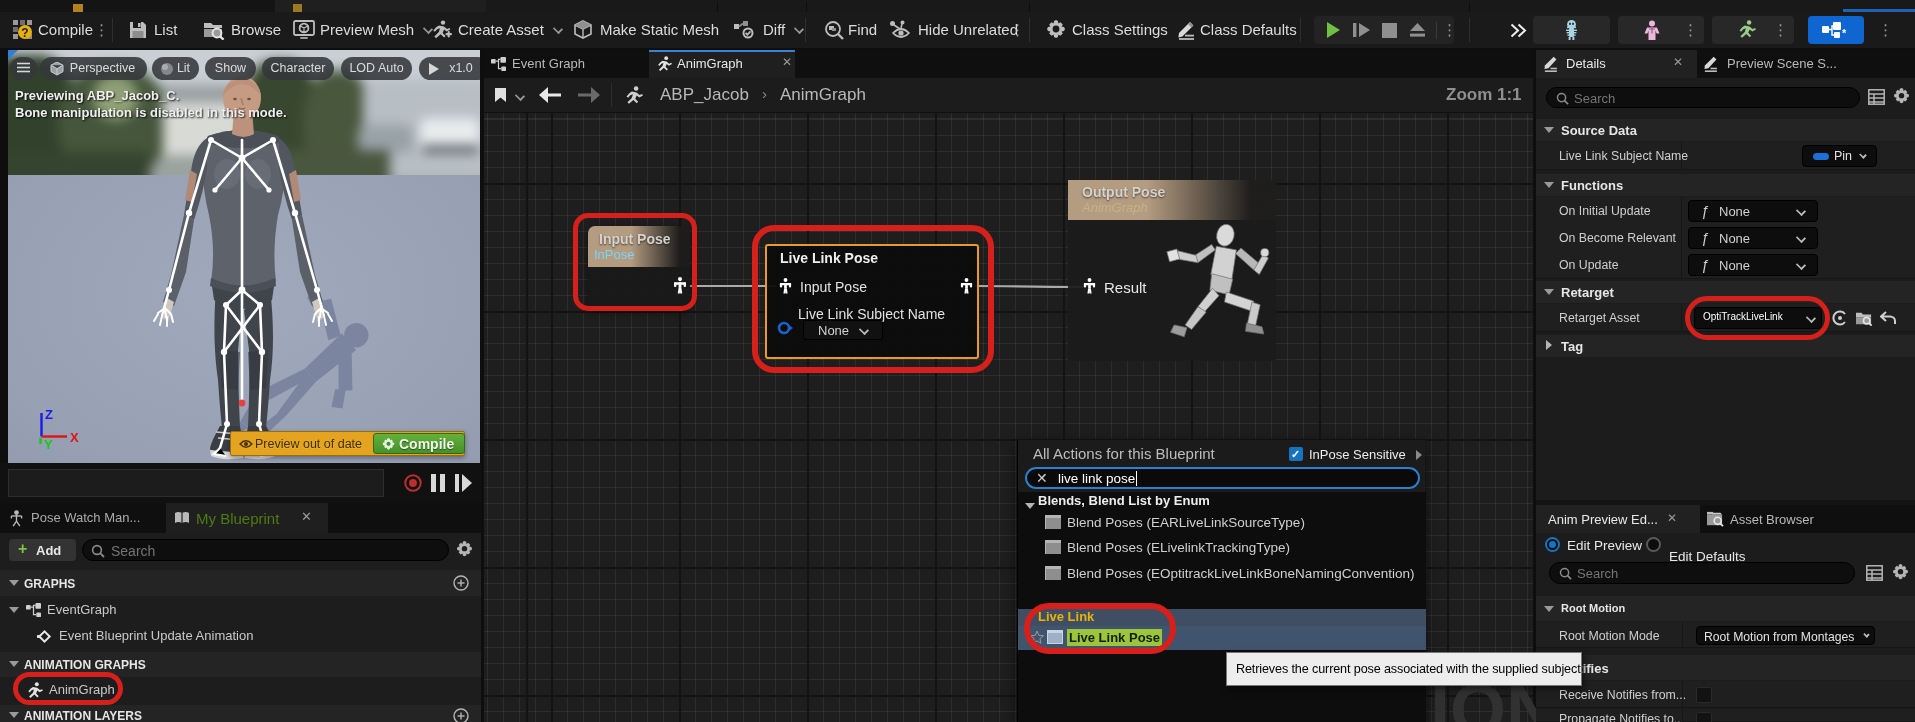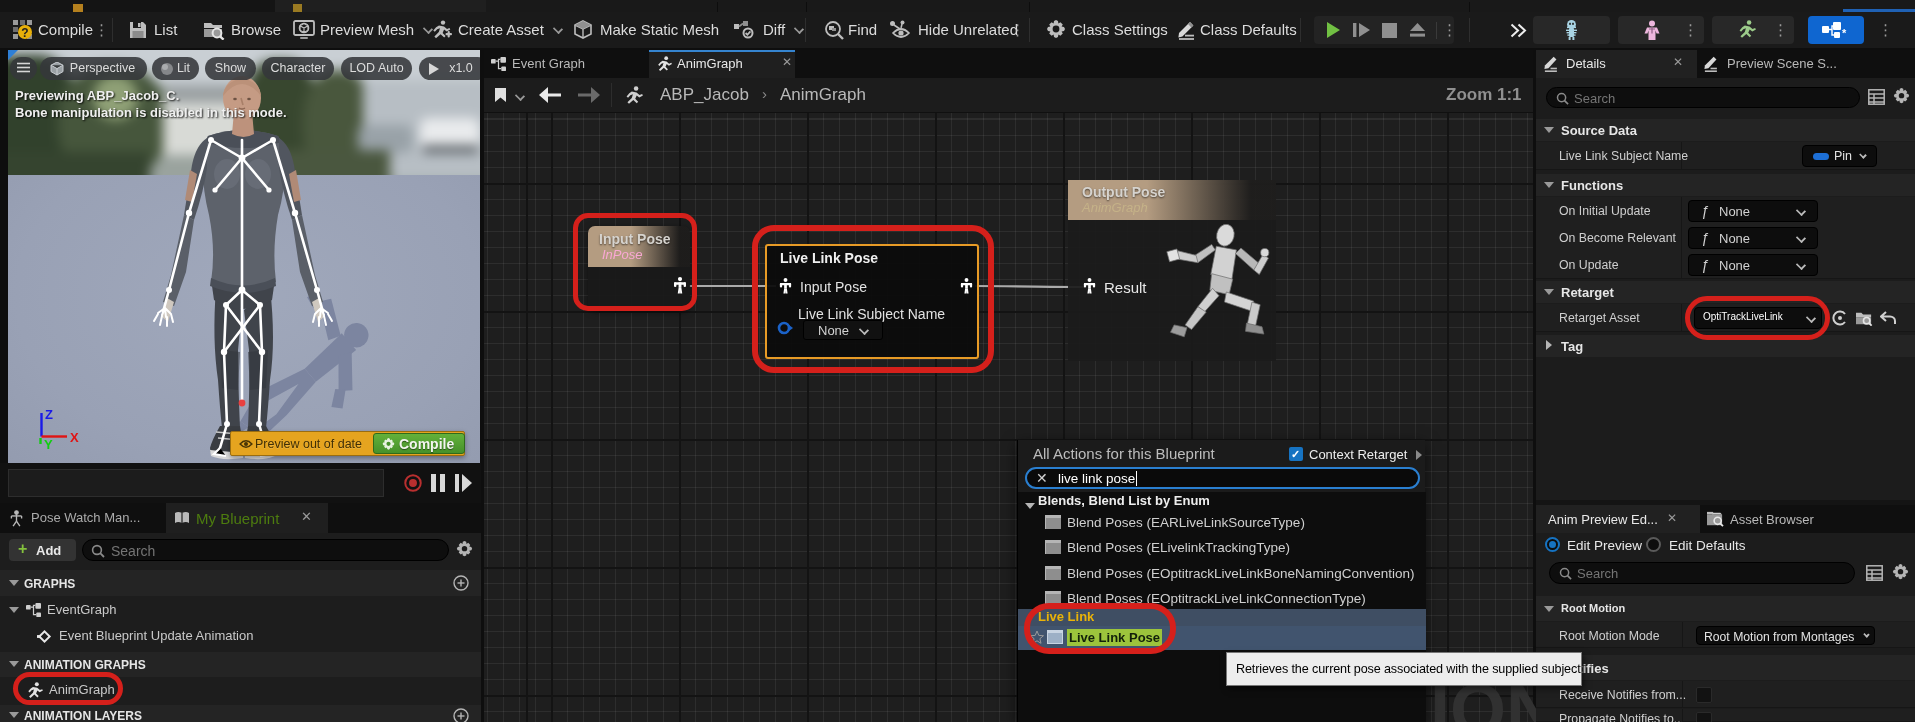--- a/index.html
+++ b/index.html
@@ -561,21 +561,21 @@
     <div class="a" style="left:946px;top:556px;font-size:72px;font-weight:bold;color:#313131;letter-spacing:0">ION</div>
 
     <svg class="a" style="left:0;top:0" width="1049" height="609" viewBox="0 0 1049 609">
       <path d="M205 173 C 240 173 260 173 292 173" stroke="#aaa" stroke-width="2.2" fill="none"></path>
       <path d="M491 173 C 535 173 565 174 601 174" stroke="#aaa" stroke-width="2.2" fill="none"></path>
     </svg>
 
     <div class="a" style="left:104px;top:113px;width:102px;height:84px;background:rgba(25,25,25,.94);border-radius:7px;box-shadow:0 2px 6px rgba(0,0,0,.5)">
       <div class="a" style="left:0;top:0;width:102px;height:41px;border-radius:7px 7px 0 0;background:linear-gradient(to right,#b49c81 0%,#b49c81 42%,rgba(50,44,38,.18) 90%)"></div>
       <div class="a" style="left:11px;top:5px;font-size:14px;font-weight:bold;color:#d6d3ce;text-shadow:0 1px 2px rgba(0,0,0,.6)">Input Pose</div>
-      <div class="a" style="left:14px;top:21px;font-size:13px;font-style:italic;color:#f9a8d4">InPose</div>
+      <div class="a" style="left:6px;top:21px;font-size:13px;color:#7dd3fc">InPose</div>
       <svg class="a" style="left:84px;top:50px" width="16" height="19" viewBox="0 0 20 22">
           <g fill="#fff">
             <circle cx="10" cy="3" r="2.6"></circle>
             <rect x="2.5" y="7" width="15" height="3" rx="1.4"></rect>
             <rect x="2.5" y="7" width="3" height="6" rx="1.4"></rect>
             <rect x="14.5" y="7" width="3" height="6" rx="1.4"></rect>
             <rect x="8.2" y="7" width="3.6" height="7"></rect>
             <path d="M8.2 14 h3.6 l1 7 h-2.6 l-.2-4 l-.2 4 h-2.6 z"></path>
           </g>
         </svg>
@@ -654,44 +654,40 @@
     <div class="redann" style="left:89px;top:100px;width:124px;height:98px;border-radius:15px;border-width:5px"></div>
     <div class="redann" style="left:268px;top:112px;width:242px;height:148px;border-radius:22px;border-width:6px"></div>
   </div>
 </div>
 
 <div class="a" id="popup" style="left:1017px;top:440px;width:408px;height:282px;background:#1b1b1b;border-left:1px solid #000;box-shadow:0 4px 14px rgba(0,0,0,.6);z-index:40">
   <div class="a" style="left:15px;top:5px;font-size:15px;color:#bdbdbd">All Actions for this Blueprint</div>
   <div class="a" style="left:271px;top:7px;width:14px;height:14px;background:#1673c2;border-radius:2px">
       <span style="position:absolute;left:2px;top:0px;color:#fff;font-size:11px;font-weight:bold;line-height:14px">✓</span>
     </div>
-  <div class="a" style="left:291px;top:7px;font-size:13px;color:#ededed">Context Retarget</div>
+  <div class="a" style="left:291px;top:7px;font-size:13px;color:#ededed">InPose Sensitive</div>
   <span class="trir" style="position:absolute;left:398px;top:10px;border-left-color:#8a8a8a"></span>
   <div class="a" style="left:7px;top:27px;width:395px;height:22px;background:#0a0a0a;border:2px solid #2a7fd0;border-radius:12px">
     <span style="position:absolute;left:9px;top:1px;font-size:14px;color:#cfcfcf">✕</span>
     <div style="position:absolute;left:31px;top:2px;font-size:13.5px;color:#fff">live link pose<span style="border-right:1.5px solid #fff;margin-left:1px"> </span></div>
   </div>
   <div class="a" style="left:0;top:52px;width:408px;height:230px;background:#0d0d0d">
     <div class="a" style="left:7px;top:3px"><span class="tri" style="border-top-color:#b5b5b5"></span></div>
     <div class="a" style="left:20px;top:1px;font-size:13px;font-weight:bold;color:#ededed">Blends, Blend List by Enum</div>
     <div class="bpitem" style="top:18px">
         <div class="bpicon"></div>
         <span>Blend Poses (EARLiveLinkSourceType)</span>
       </div>
     <div class="bpitem" style="top:43px">
         <div class="bpicon"></div>
         <span>Blend Poses (ELivelinkTrackingType)</span>
       </div>
     <div class="bpitem" style="top:69px">
         <div class="bpicon"></div>
         <span>Blend Poses (EOptitrackLiveLinkBoneNamingConvention)</span>
-      </div>
-    <div class="bpitem" style="top:94px">
-        <div class="bpicon"></div>
-        <span>Blend Poses (EOptitrackLiveLinkConnectionType)</span>
       </div>
     <div class="a" style="left:0;top:117px;width:408px;height:17px;background:#3f4e63">
       <div class="a" style="left:20px;top:0px;font-size:13px;font-weight:bold;color:#eab308">Live Link</div>
     </div>
     <div class="a" style="left:0;top:134px;width:408px;height:24px;background:#41546e">
       <svg class="a" style="left:12px;top:5px" width="14" height="14" viewBox="0 0 14 14">
           <path d="M7 0 l1.8 4.4 4.7.3 -3.6 3 1.1 4.6 -4 -2.5 -4 2.5 1.1-4.6 -3.6-3 4.7-.3z" fill="none" stroke="#9a9a9a" stroke-width="1"></path>
         </svg>
       <div class="a" style="left:29px;top:4px;width:16px;height:14px;background:#9db0c6;border:1px solid #c8d4e2;border-top:3px solid #c8d4e2"></div>
       <div class="a" style="left:49px;top:3px;font-size:13px;color:#12200a;background:#9cc43c;padding:1px 2px;font-weight:bold">Live Link Pose</div>
@@ -834,21 +830,21 @@
       </svg>
     <div class="a" style="left:194px;top:7px;font-size:13px;color:#b9b9b9">Asset Browser</div>
   </div>
 
   <div class="a" style="left:0;top:483px;width:379px;height:24px;background:#1c1c1c">
     <div class="a" style="left:9px;top:4px;width:15px;height:15px;border:2px solid #1673c2;border-radius:50%;background:#0d0d0d">
         <div style="position:absolute;left:2px;top:2px;width:7px;height:7px;border-radius:50%;background:#1673c2"></div>
       </div>
     <div class="a" style="left:31px;top:5px;font-size:13.5px;color:#e8e8e8">Edit Preview</div>
     <div class="a" style="left:110px;top:4px;width:15px;height:15px;border:2px solid #5a5a5a;border-radius:50%;background:#0d0d0d"></div>
-    <div class="a" style="left:133px;top:5px;font-size:13.5px;color:#e8e8e8">Edit Defaults</div>
+    <div class="a" style="left:133px;top:16px;font-size:13.5px;color:#e8e8e8">Edit Defaults</div>
   </div>
 
   <div class="a" style="left:13px;top:512px;width:306px;height:22px;background:#0e0e0e;border:1px solid #000;border-radius:11px">
     <svg class="a" style="left:9px;top:4px" width="13" height="13" viewBox="0 0 14 14">
         <circle cx="6" cy="6" r="4.4" fill="none" stroke="#8a8a8a" stroke-width="1.6"></circle>
         <line x1="9.2" y1="9.2" x2="13" y2="13" stroke="#8a8a8a" stroke-width="1.8"></line>
       </svg>
     <div class="a" style="left:27px;top:3px;font-size:13px;color:#757575">Search</div>
   </div>
   <svg class="a" style="left:330px;top:515px" width="17" height="16" viewBox="0 0 17 16">

